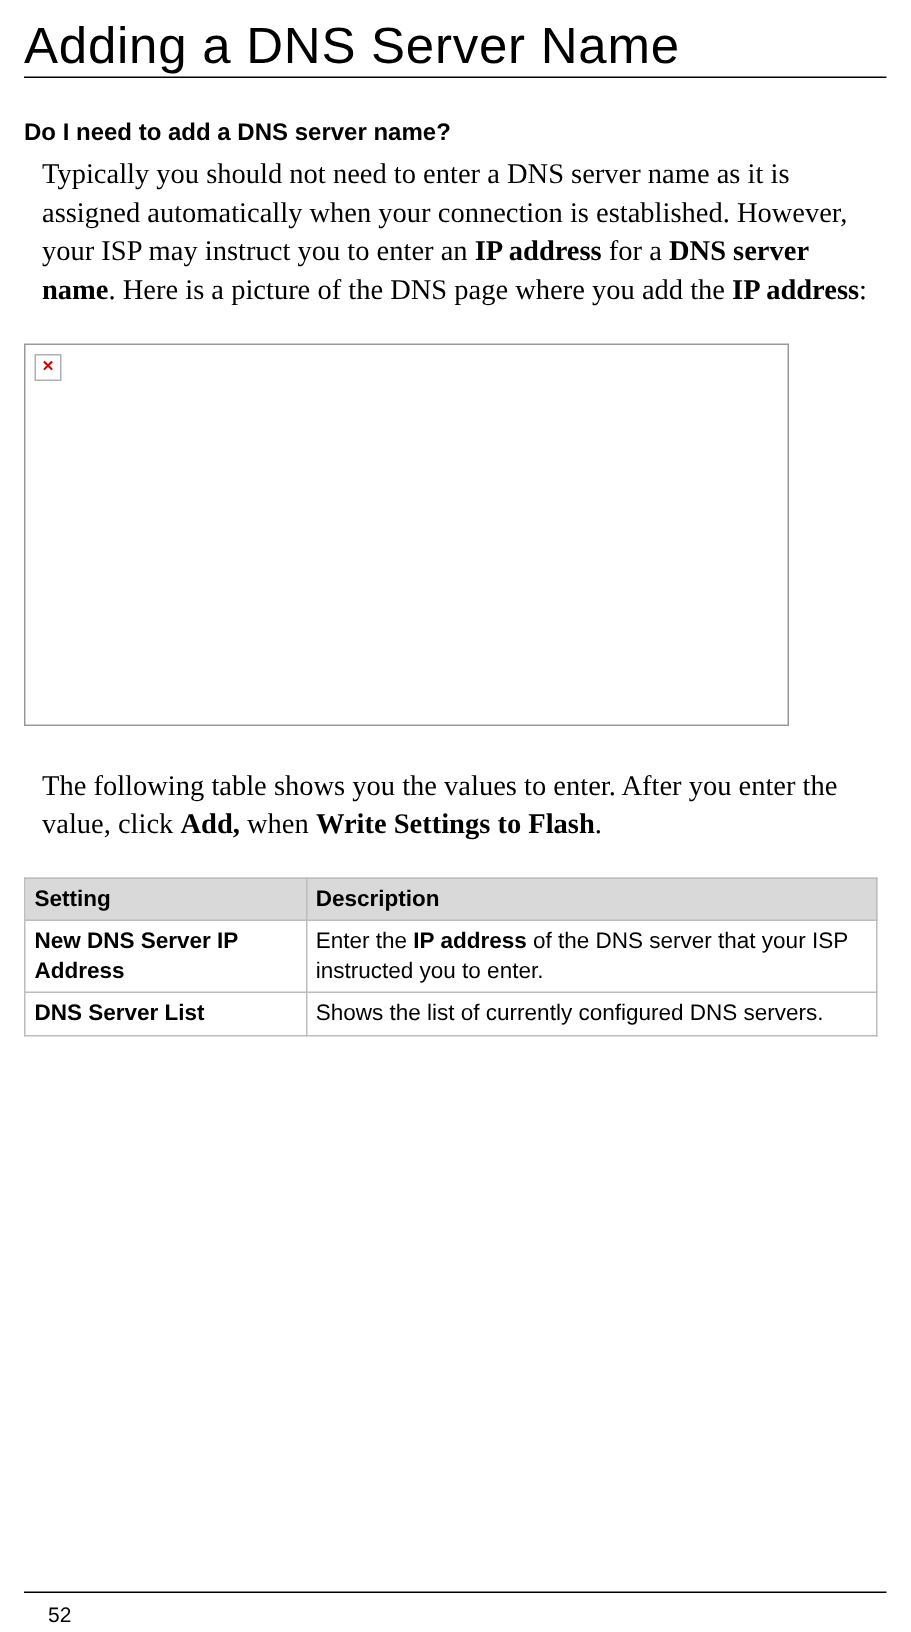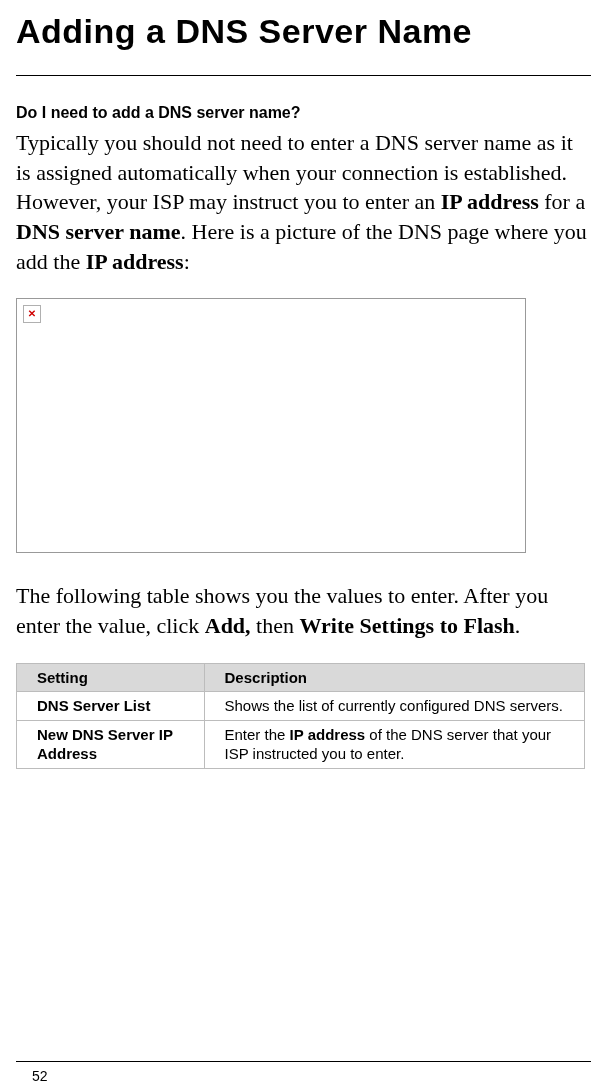--- a/index.html
+++ b/index.html
@@ -12,36 +12,37 @@
       height: 1088px;
       background: #ffffff;
       padding: 12px 16px 8px 16px;
       font-family: Georgia, 'Times New Roman', serif;
       color: #000;
       position: relative;
     }
     .page-title {
       font-family: 'Century Gothic', 'Trebuchet MS', Arial, sans-serif;
       font-size: 34px;
-      font-weight: bold;
+      font-weight: normal;
       letter-spacing: 0.5px;
       border-bottom: 1.5px solid #000;
-      padding-bottom: 24px;
+      padding-bottom: 0;
       margin-bottom: 28px;
     }
     .section-heading {
       font-family: Arial, Helvetica, sans-serif;
       font-size: 16px;
       font-weight: bold;
       margin-bottom: 6px;
     }
     .body-para {
-      font-size: 22px;
+      font-size: 19px;
       line-height: 1.35;
       margin-bottom: 22px;
+      margin-left: 12px;
     }
     .body-para .bold {
       font-weight: bold;
     }
     .image-placeholder {
       width: 510px;
       height: 255px;
       border: 1px solid #999;
       margin-left: 0;
       margin-bottom: 28px;
@@ -66,21 +67,21 @@
       transform: translate(-50%, -50%);
     }
     .settings-table {
       border-collapse: collapse;
       width: 99%;
       margin-top: 6px;
     }
     .settings-table th,
     .settings-table td {
       border: 1px solid #bcbcbc;
-      padding: 4px 20px;
+      padding: 4px 6px;
       text-align: left;
       vertical-align: top;
       font-family: Arial, Helvetica, sans-serif;
       font-size: 15px;
       line-height: 1.3;
     }
     .settings-table th {
       background: #d9d9d9;
       font-weight: bold;
     }
@@ -124,41 +125,41 @@
   <span>Typically you should not need to enter a DNS server name as it is assigned automatically when your connection is established. However, your ISP may instruct you to enter an </span><span class="bold">IP address</span><span> for a </span><span class="bold">DNS server name</span><span>. Here is a picture of the DNS page where you add the </span><span class="bold">IP address</span><span>:</span>
 </p>
 
 <div class="image-placeholder">
   <div class="broken-img-box">
     <span class="broken-x">✕</span>
   </div>
 </div>
 
 <p class="body-para">
-  <span>The following table shows you the values to enter. After you enter the value, click </span><span class="bold">Add,</span><span> then </span><span class="bold">Write Settings to Flash</span><span>.</span>
+  <span>The following table shows you the values to enter. After you enter the value, click </span><span class="bold">Add,</span><span> when </span><span class="bold">Write Settings to Flash</span><span>.</span>
 </p>
 
 <table class="settings-table">
   <thead>
     <tr>
       <th>Setting</th>
       <th>Description</th>
     </tr>
   </thead>
   <tbody>
     <tr>
+      <td class="label-cell">New DNS Server IP Address</td>
+      <td>
+        <span>Enter the </span><span class="bold">IP address</span><span> of the DNS server that your ISP instructed you to enter.</span>
+      </td>
+    </tr>
+    <tr>
       <td class="label-cell">DNS Server List</td>
       <td>
         <span>Shows the list of currently configured DNS servers.</span><span class="bold"></span><span></span>
-      </td>
-    </tr>
-    <tr>
-      <td class="label-cell">New DNS Server IP Address</td>
-      <td>
-        <span>Enter the </span><span class="bold">IP address</span><span> of the DNS server that your ISP instructed you to enter.</span>
       </td>
     </tr>
   </tbody>
 </table>
 
 <div class="footer">
   <div class="footer-line">
     <span class="page-num">52</span>
   </div>
 </div>

